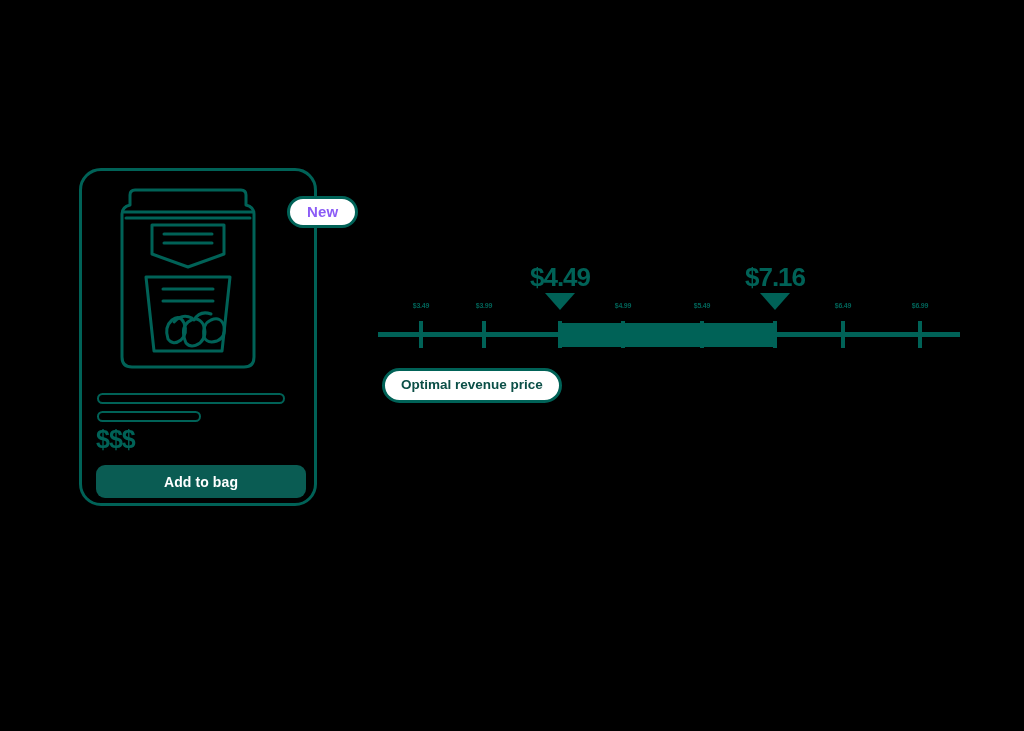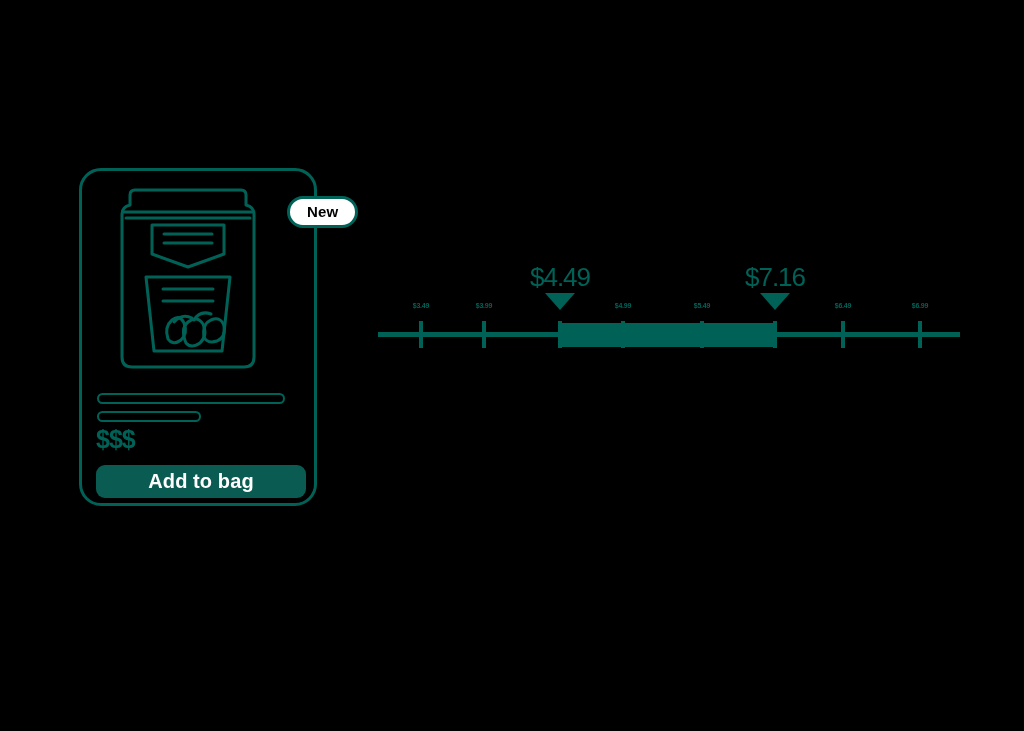--- a/index.html
+++ b/index.html
@@ -13,37 +13,37 @@
 
   
   .card{
     position:absolute; left:79px; top:168px; width:238px; height:338px;
     border:3px solid #006257; border-radius:22px; background:#000;
   }
   .pouch{ position:absolute; left:26px; top:10px; width:160px; height:195px; }
   .badge-new{
     position:absolute; left:287px; top:196px; z-index:5;
     background:#ffffff; border:3px solid #006257; border-radius:999px;
-    padding:4px 17px 5px; font-size:15px; font-weight:bold; color:#000000;
+    padding:4px 17px 5px; font-size:15px; font-weight:bold; color:#8b5cf6;
     letter-spacing:.2px; line-height:1.15;
   }
   .ph-bar{
     position:absolute; border:2.5px solid #006257; border-radius:999px; height:11px;
   }
   .ph-bar.b1{ left:15px; top:222px; width:188px; }
   .ph-bar.b2{ left:15px; top:240px; width:104px; }
   .price-dollars{
     position:absolute; left:14px; top:256px;
     font-size:25px; font-weight:bold; letter-spacing:-1px; color:#006257;
     line-height:1;
   }
   .btn-bag{
     position:absolute; left:14px; top:294px; width:210px; height:33px;
     background:#0a5c53; border:none; border-radius:9px;
-    color:#ffffff; font-size:20px; font-weight:bold; letter-spacing:.1px;
+    color:#ffffff; font-size:14px; font-weight:bold; letter-spacing:.1px;
     font-family:"Liberation Sans", sans-serif;
     display:flex; align-items:center; justify-content:center; cursor:pointer;
   }
 
   
   .axis-wrap{ position:absolute; left:370px; top:255px; width:600px; height:160px; }
   .axis-line{
     position:absolute; left:8px; top:77px; width:582px; height:5px; background:#006257;
   }
   .tick{ position:absolute; width:4px; height:27px; background:#006257; top:66px; }
@@ -55,21 +55,21 @@
     position:absolute; top:68px; height:24px; background:#006257;
   }
   .marker{ position:absolute; top:38px; transform:translateX(-50%); }
   .marker .tri{
     width:0; height:0; margin:0 auto;
     border-left:15px solid transparent; border-right:15px solid transparent;
     border-top:17px solid #006257;
   }
   .marker .mprice{
     position:absolute; bottom:20px; left:50%; transform:translateX(-50%);
-    font-size:26px; font-weight:normal; letter-spacing:-1px; color:#006257;
+    font-size:26px; font-weight:bold; letter-spacing:-1px; color:#006257;
     white-space:nowrap; line-height:1;
   }
   .callout{
     position:absolute; background:#ffffff; border:3px solid #006257; border-radius:999px;
     padding:6px 16px 7px; font-size:13.5px; font-weight:bold; color:#0b4f47;
     white-space:nowrap; line-height:1.15;
   }
   .callout.left{ left:12px; top:113px; }
   .callout.right{ left:431px; top:113px; }
 </style>
@@ -145,15 +145,16 @@
     <div class="marker" style="left:190px;">
       <div class="mprice">$4.49</div>
       <div class="tri"></div>
     </div>
 
     <div class="marker" style="left:405px;">
       <div class="mprice">$7.16</div>
       <div class="tri"></div>
     </div>
 
+    <div class="callout left">Optimal revenue price</div>
   </div>
 
 </div>
 
 </body></html>

